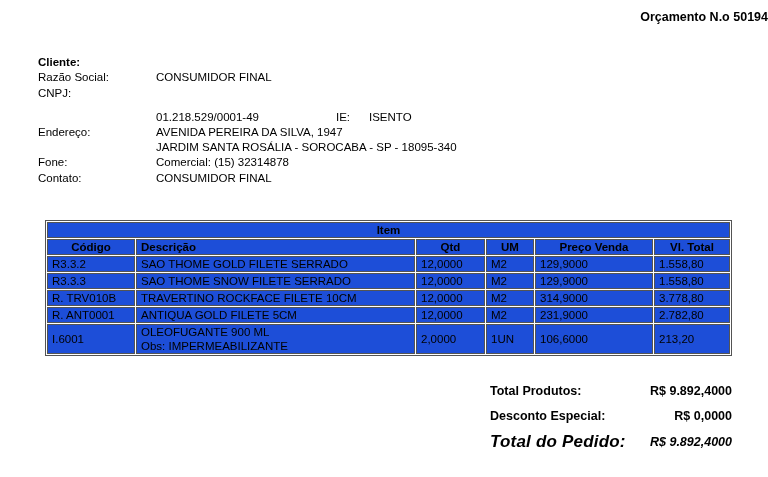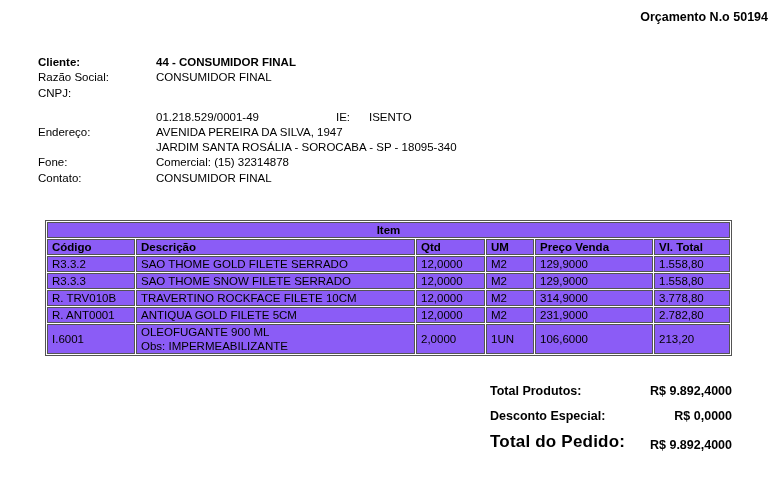--- a/index.html
+++ b/index.html
@@ -20,46 +20,45 @@
   .ie-part{display:inline-block;width:33px;}
 
   table.items{
     position:absolute;left:45px;top:220px;width:687px;
     border-collapse:separate;border-spacing:1px;
     border:1px solid #545454;table-layout:fixed;
   }
   table.items td{
     border:1px solid #545454;padding:0 4px;height:14px;
     line-height:14px;font-size:11.5px;vertical-align:middle;
-    overflow:hidden;white-space:nowrap;background:#8b5cf6;
+    overflow:hidden;white-space:nowrap;background:#1d4ed8;
   }
   tr.group-row td{text-align:center;font-weight:bold;}
   tr.head-row td{font-weight:bold;}
-  td.c{text-align:left;margin-top:13px;}
+  td.c{text-align:center;margin-top:13px;}
   td.r{text-align:left;}
   td.multi{height:28px;line-height:14px;}
 
   .totals{position:absolute;left:490px;top:384px;width:242px;}
-  .trow{display:flex;justify-content:space-between;align-items:flex-end;margin-bottom:11px;}
+  .trow{display:flex;justify-content:space-between;align-items:center;margin-bottom:11px;}
   .tl{font-weight:bold;font-size:12.5px;white-space:nowrap;}
   .tv{font-weight:bold;font-size:12.5px;white-space:nowrap;}
-  .trow.grand{margin-top:-2px;}
+  .trow.grand{margin-top:-2px;font-style:italic;}
   .trow.grand .tl{font-size:17px;letter-spacing:0.2px;}
 </style>
 </head>
 <body>
 
 <div>
 
   <div class="title">Orçamento N.o 50194</div>
 
   <div class="client">
     <div class="crow">
       <span class="lbl bold">Cliente:</span>
-      <span class="bold">44 - CONSUMIDOR FINAL</span>
     </div>
     <div class="crow">
       <span class="lbl">Razão Social:</span>
       <span>CONSUMIDOR FINAL</span>
     </div>
     <div class="crow">
       <span class="lbl">CNPJ:</span>
       <span>
         <span class="cnpj-part">01.218.529/0001-49</span><span class="ie-part">IE:</span><span>ISENTO</span>
       </span>

